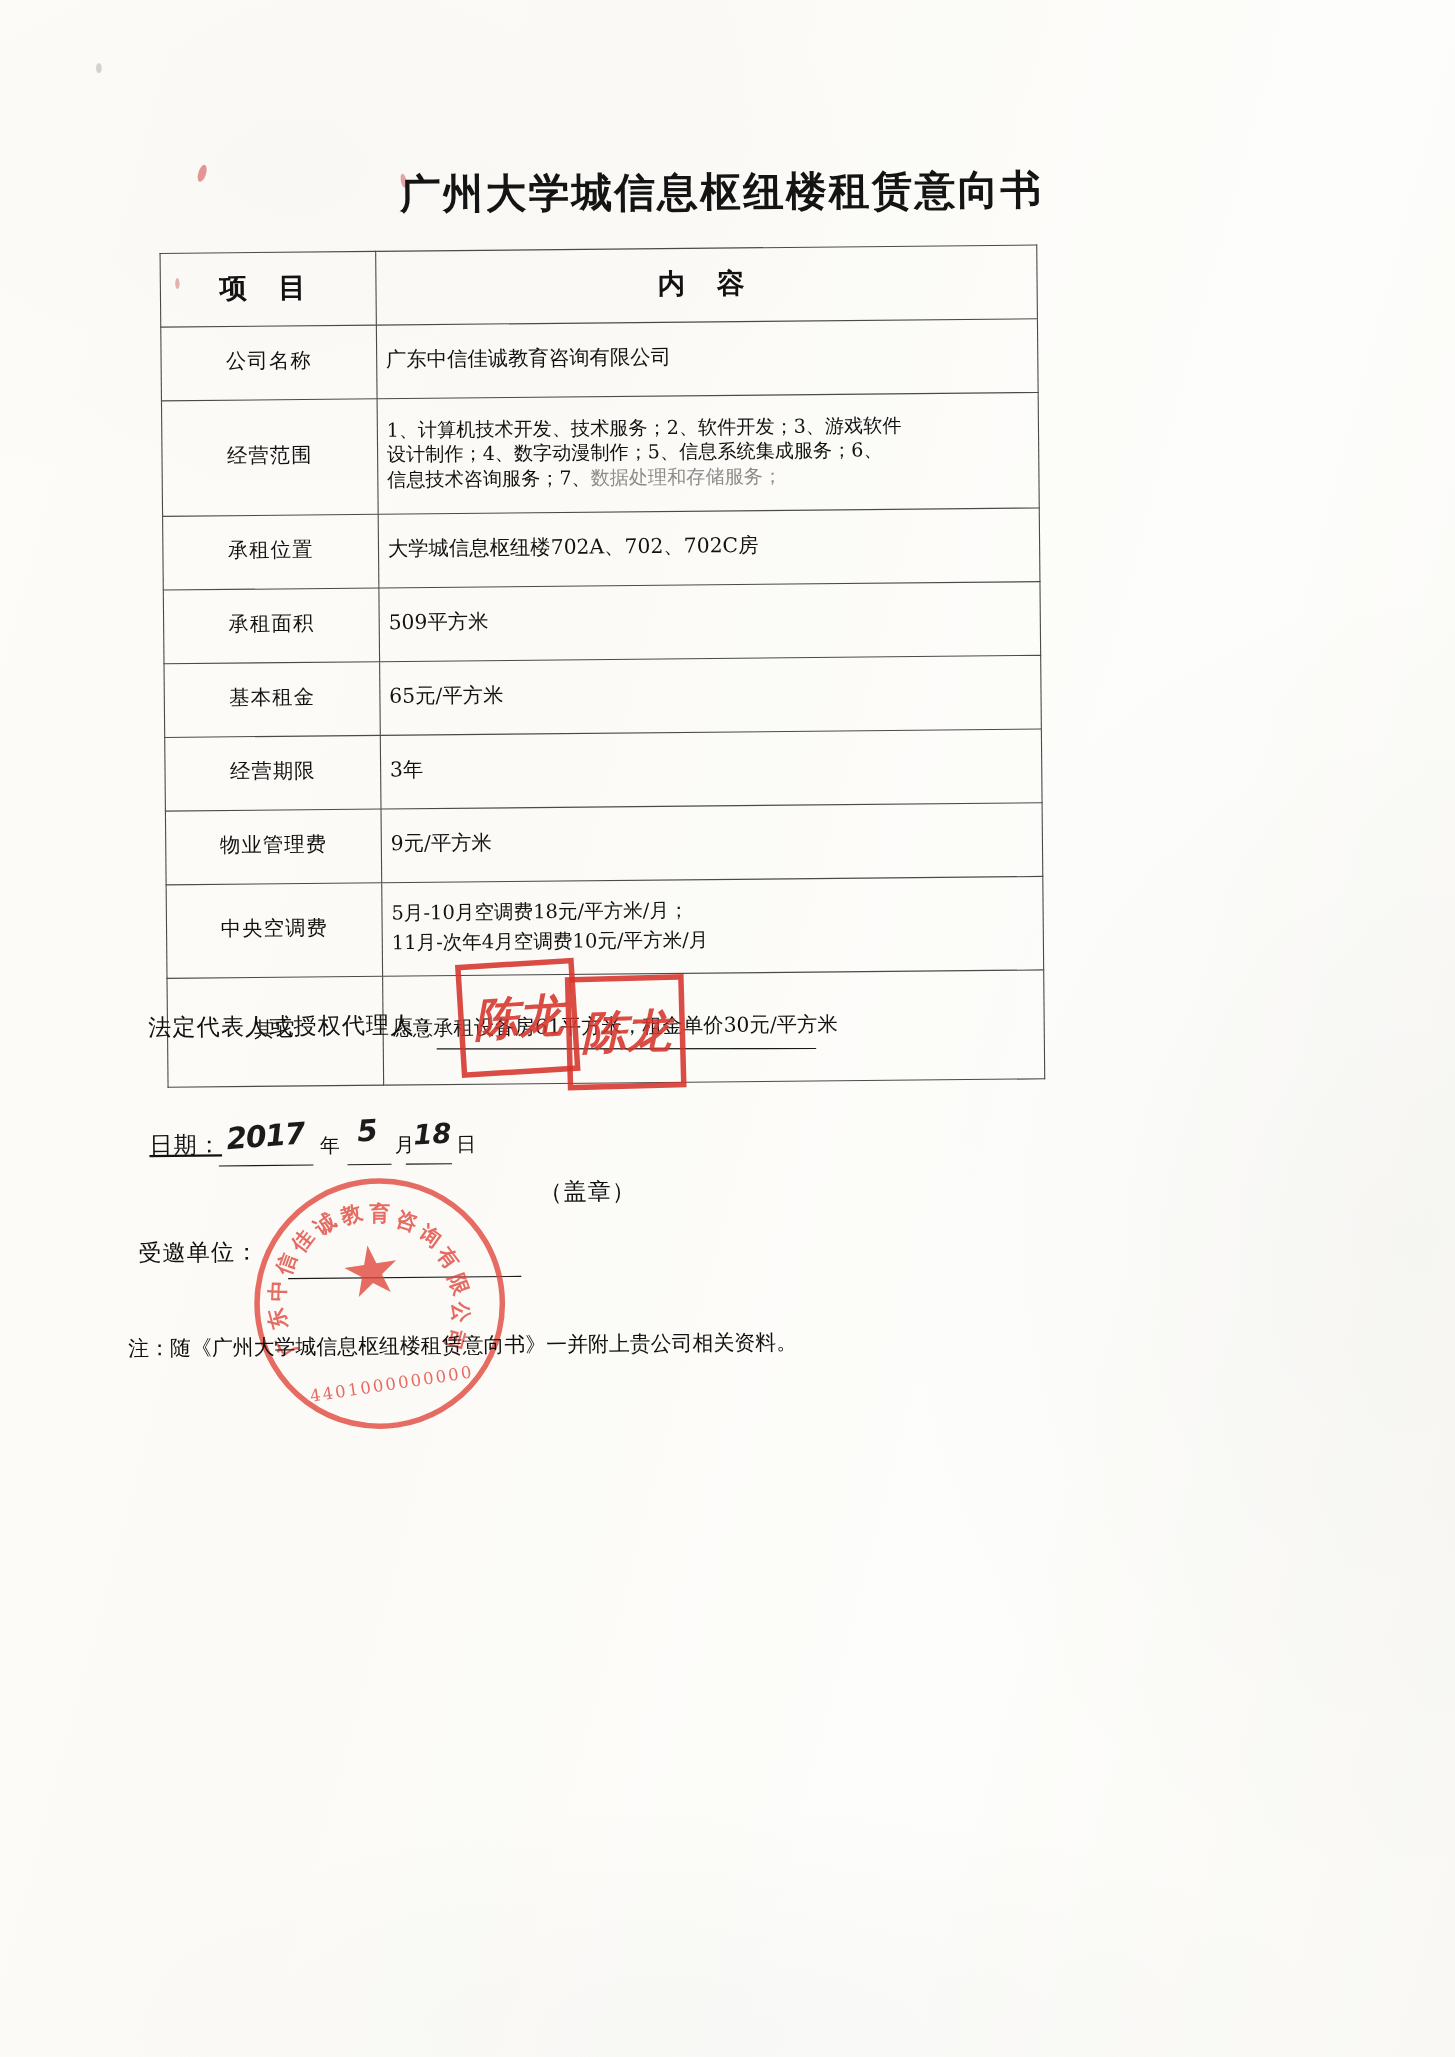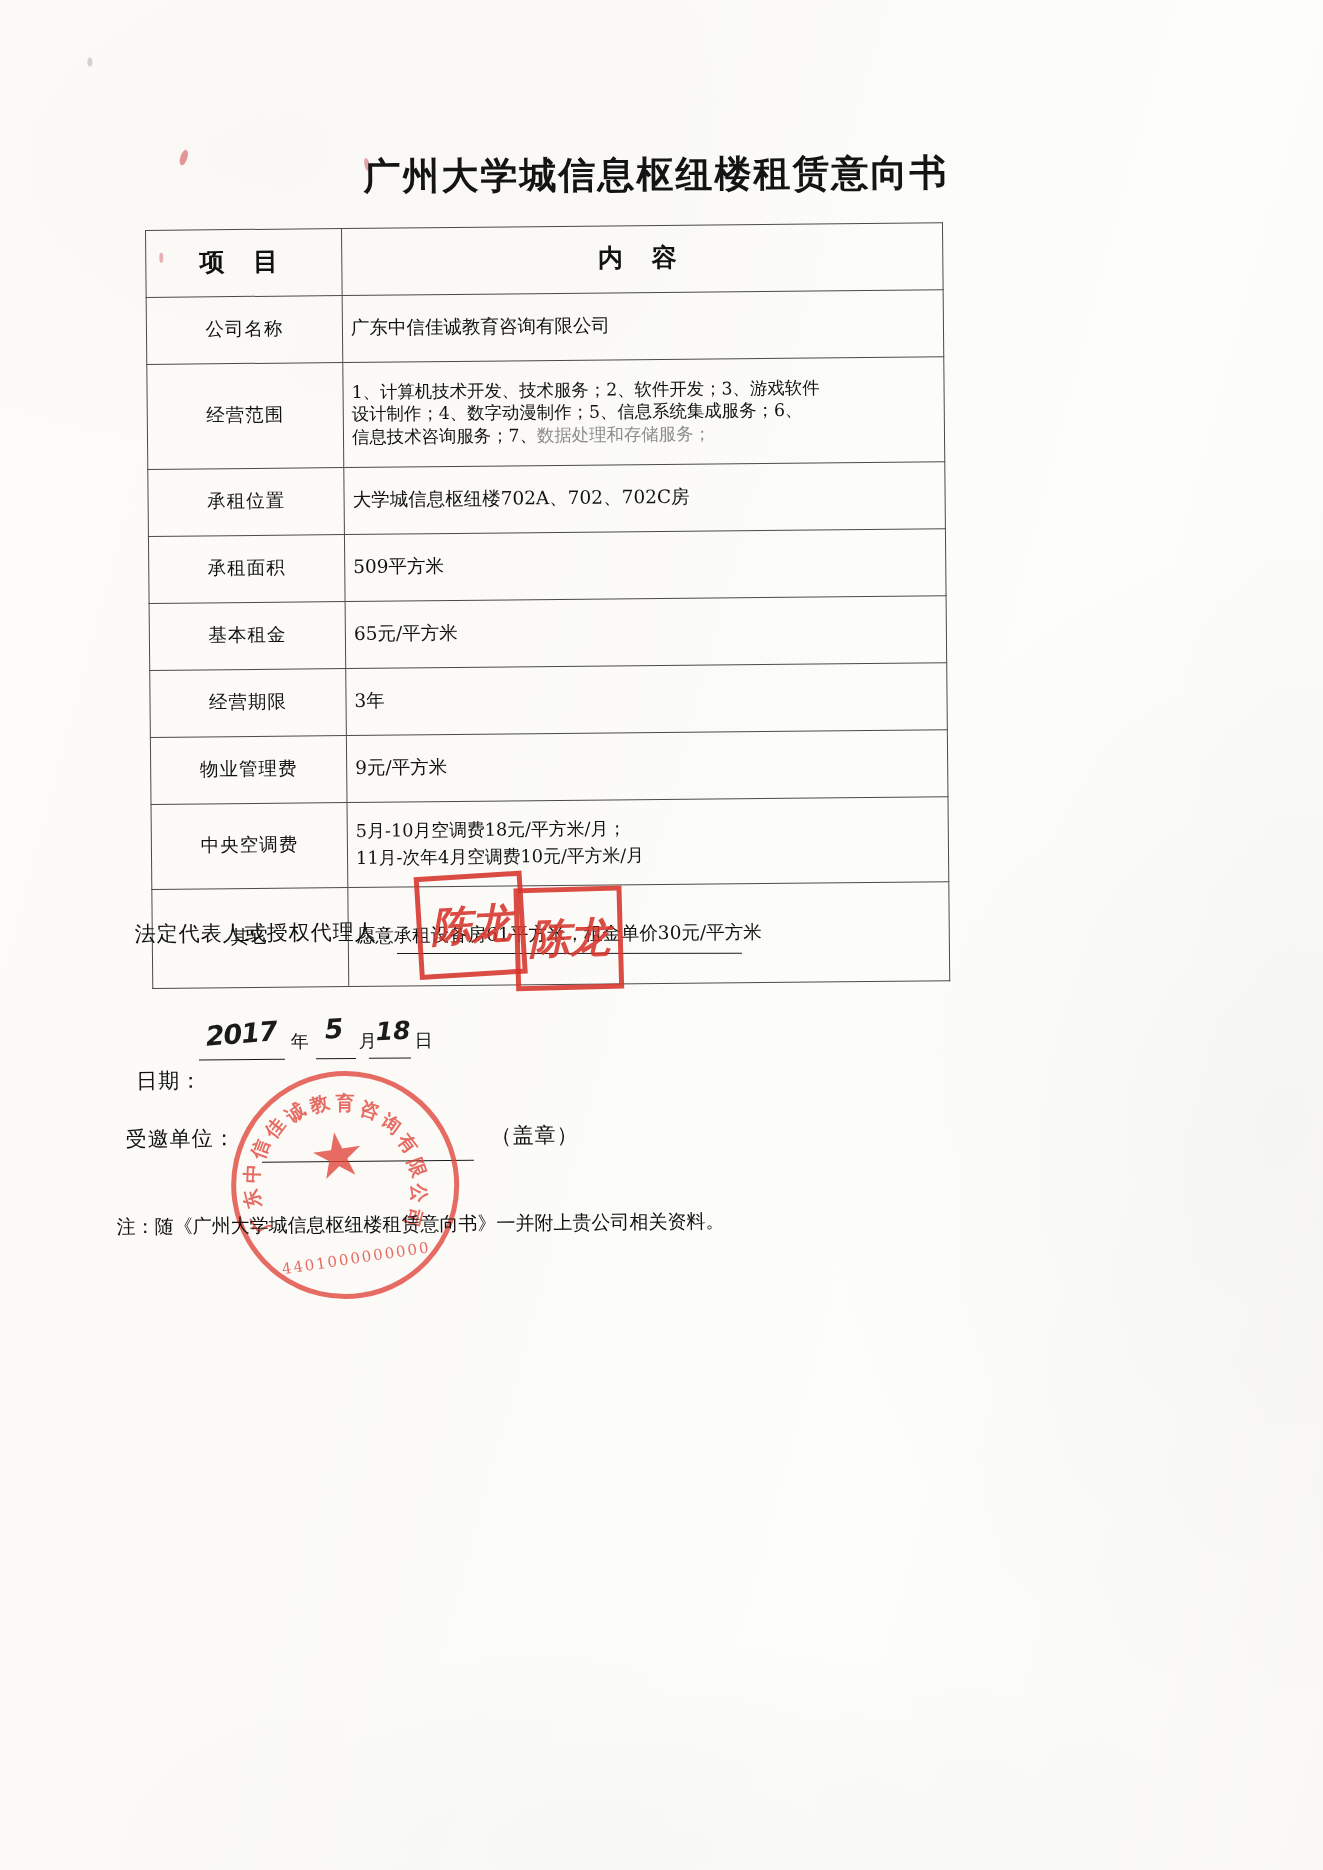--- a/index.html
+++ b/index.html
@@ -90,31 +90,31 @@
   .sig-line{
     position:absolute;
     font-family:"DejaVu Serif","Liberation Serif",serif;
     font-size:21px;color:#111;letter-spacing:1px;
   }
   #sig-label{left:133px;top:915px;}
   #sig-rule{
     position:absolute;left:395px;top:952px;width:345px;height:0;
     border-bottom:1.6px solid #1a1a1a;transform:rotate(0.5deg);
   }
-  #date-label{left:133px;top:1062px;}
+  #date-label{left:133px;top:1022px;text-decoration:underline;}
   #date-rule1{position:absolute;left:196px;top:1055px;width:86px;border-bottom:1.6px solid #1a1a1a;}
   #date-rule2{position:absolute;left:313px;top:1055px;width:40px;border-bottom:1.6px solid #1a1a1a;}
   #date-rule3{position:absolute;left:366px;top:1055px;width:42px;border-bottom:1.6px solid #1a1a1a;}
   #date-y{left:288px;top:1026px;font-size:18px;}
   #date-m{left:356px;top:1026px;font-size:18px;}
   #date-d{left:412px;top:1026px;font-size:18px;}
 
   #unit-label{left:122px;top:1120px;}
   #unit-rule{position:absolute;left:258px;top:1158px;width:212px;border-bottom:1.6px solid #1a1a1a;}
-  #unit-seal-note{left:487px;top:1120px;}
+  #unit-seal-note{left:487px;top:1068px;}
 
   #note{
     position:absolute;left:112px;top:1207px;width:780px;
     font-family:"DejaVu Serif","Liberation Serif",serif;
     font-size:19px;color:#111;letter-spacing:0px;line-height:1.5;
   }
 
   
   .hand{
     font-family:"DejaVu Sans","Liberation Sans",sans-serif;

